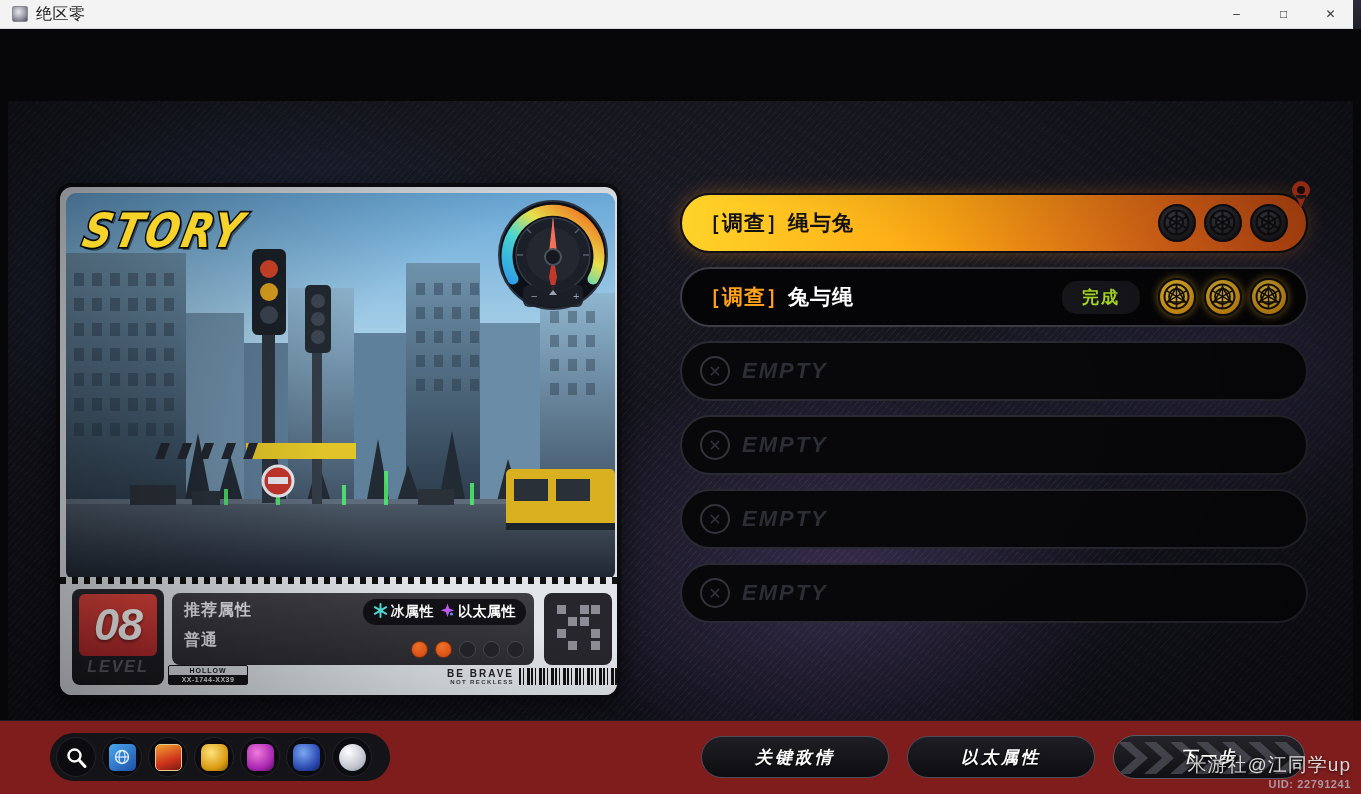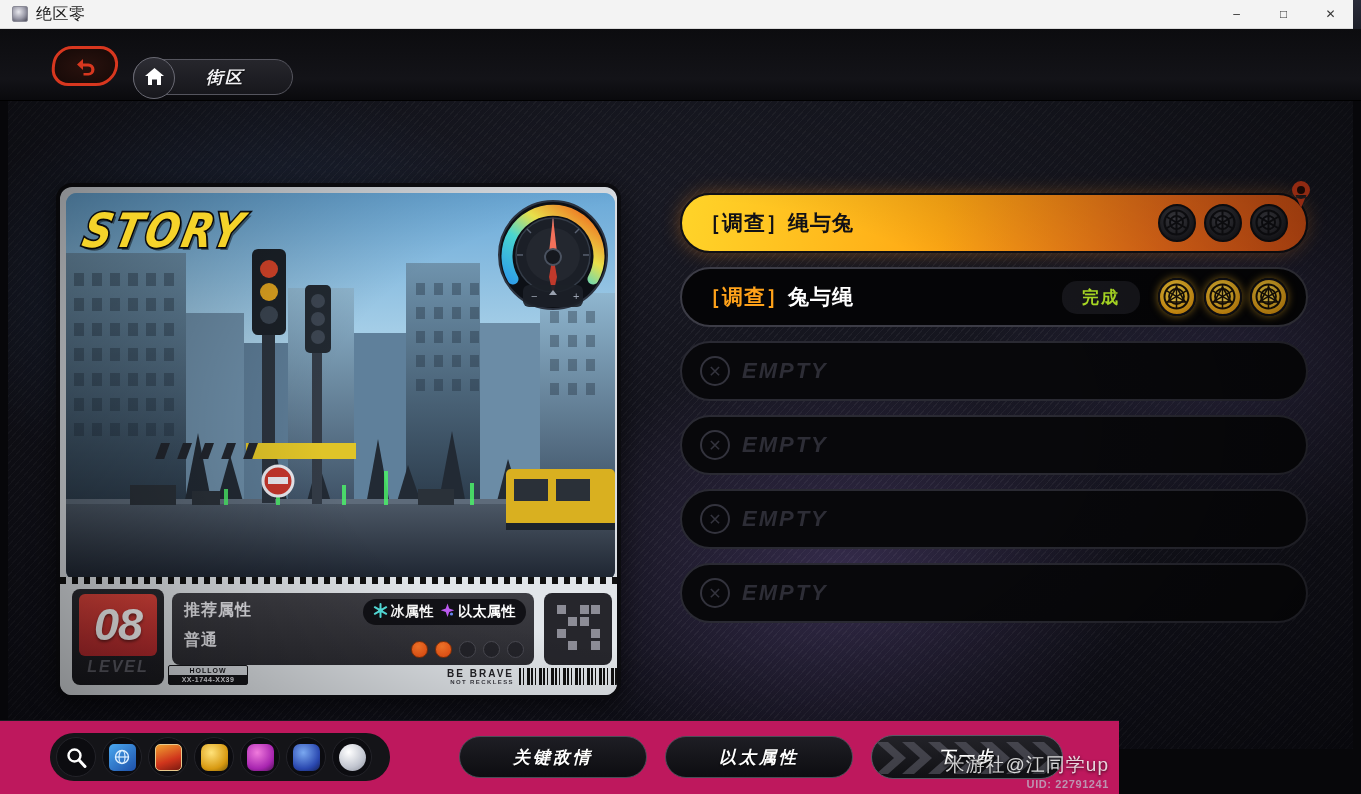--- a/index.html
+++ b/index.html
@@ -261,22 +261,22 @@
     border: 2.5px solid #111116;
     box-shadow: 0 0 9px rgba(255,190,40,.6);
   }
   .medal svg { position: absolute; left: 0; top: 0; }
   #quest-pin-marker {
     position: absolute; right: -6px; top: -14px; width: 22px; height: 28px;
   }
 
   
   #bottom-bar {
-    position: absolute; left: 0; bottom: 0; width: 1119px; height: 74px;
-    background: #be185d; border-top: 1px solid #1b1b22;
+    position: absolute; left: 0; bottom: 0; width: 1361px; height: 74px;
+    background: #7f1d1d; border-top: 1px solid #1b1b22;
   }
   #quick-icons {
     position: absolute; left: 50px; top: 12px; width: 340px; height: 48px;
     background: #141418; border-radius: 24px;
     display: flex; align-items: center; padding: 0 6px; gap: 6px;
   }
   .quick-icon {
     width: 40px; height: 40px; border-radius: 50%;
     display: flex; align-items: center; justify-content: center;
     background: #0c0c10; border: 1px solid #232329; position: relative;
@@ -329,39 +329,20 @@
   <div class="win-btns">
     <div class="win-btn">–</div>
     <div class="win-btn">□</div>
     <div class="win-btn close-btn">✕</div>
   </div>
 </div>
 <div id="titlebar-right-edge"></div>
 
 <div id="game-viewport">
 
-  <div id="top-nav">
-    <div id="back-button">
-      <span id="back-arrow-icon">
-        <svg width="22" height="20" viewBox="0 0 22 20">
-          <path d="M9 3 L3 8.5 L9 14 L9 10.5 L14 10.5 A3.2 3.2 0 0 1 14 17 L9.5 17 L9.5 19.5 L14.5 19.5 A5.8 5.8 0 0 0 14.5 7.5 L9 7.5 Z" fill="#d8371f"></path>
-        </svg>
-      </span>
-    </div>
-    <div id="home-pill">
-      <div id="home-icon-circle">
-        <span>
-          <svg width="21" height="19" viewBox="0 0 21 19">
-            <path d="M10.5 1 L20 9 L17 9 L17 18 L13 18 L13 12.5 L8 12.5 L8 18 L4 18 L4 9 L1 9 Z" fill="#fff"></path>
-          </svg>
-        </span>
-      </div>
-      <div id="home-pill-label">街区</div>
-    </div>
-  </div>
 
   <div id="content-area">
     <div id="content-stripes"></div>
 
     <div id="mission-card">
 
       <div id="mission-preview">
 
         <svg width="549" height="388" viewBox="0 0 549 388" style="position:absolute;left:0;top:0;">
           <defs>

